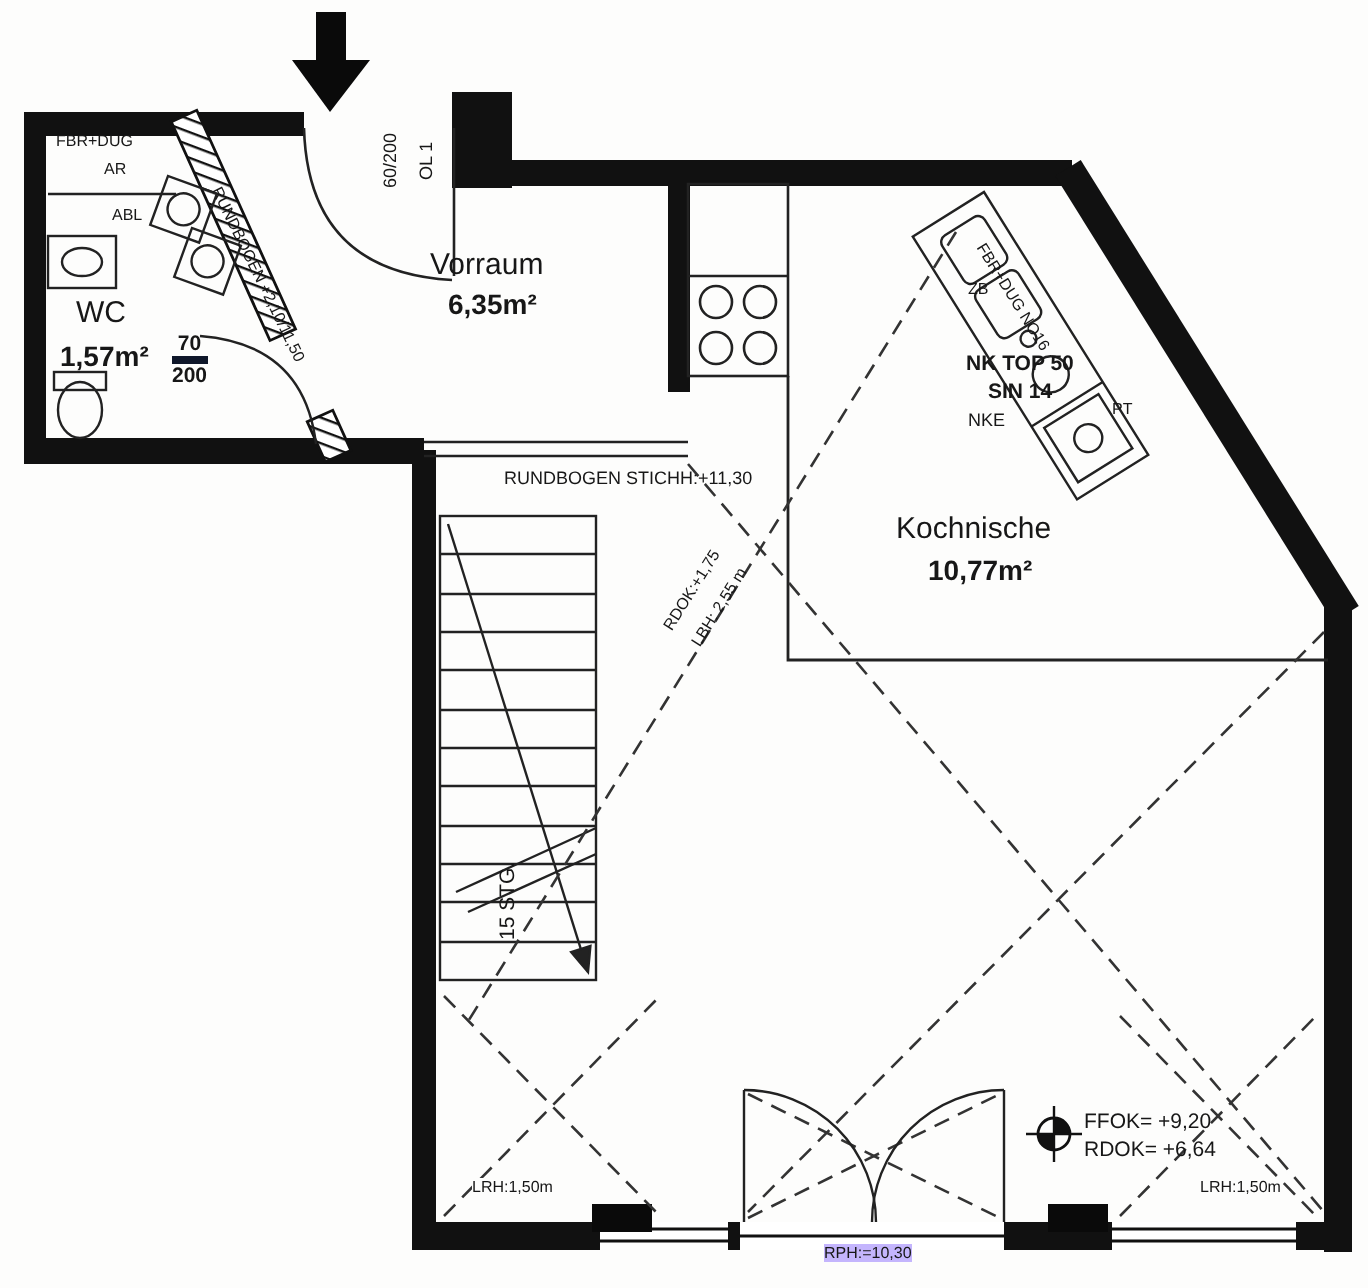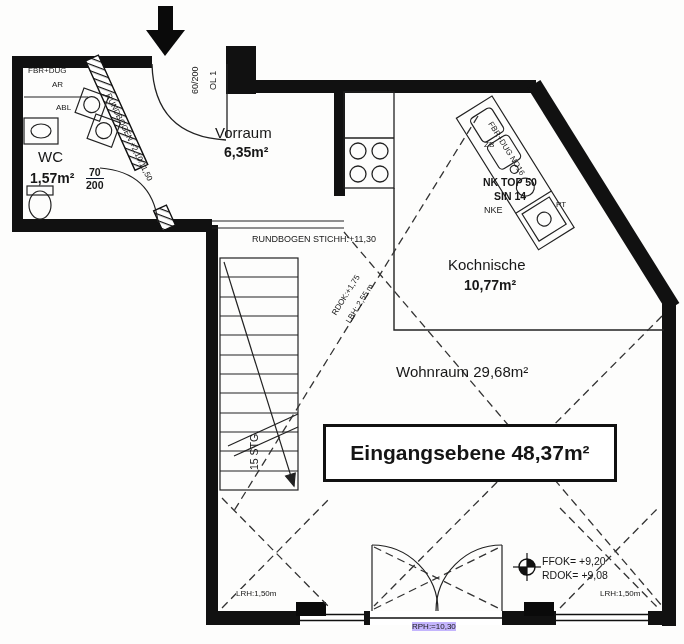--- a/index.html
+++ b/index.html
@@ -8,21 +8,21 @@
   #plan svg{position:absolute;left:0;top:0;}
   .lbl{position:absolute;color:#171717;white-space:nowrap;line-height:1.15;}
   .tiny{font-size:8px;}
   .small{font-size:9px;}
   .med{font-size:10.5px;}
   .med-b{font-size:10.5px;font-weight:bold;}
   .room{font-size:15px;font-weight:normal;}
   .area{font-size:14px;font-weight:bold;}
   .rot{transform-origin:0 0;}
   .frac span{display:block;text-align:center;font-size:10.5px;font-weight:bold;}
-  .frac span:first-child{border-bottom:1px solid #0f172a;padding:0 2px;}
+  .frac span:first-child{border-bottom:4px solid #0f172a;padding:0 2px;}
   #level-box{position:absolute;left:323px;top:424px;width:288px;height:52px;
              background:#ffffff;border:3px solid #111;display:flex;
              align-items:center;justify-content:center;font-size:21px;font-weight:bold;}
 </style>
 </head>
 <body>
 
 <div id="plan">
 
   <svg width="684" height="644" viewBox="0 0 684 644">
@@ -202,28 +202,24 @@
   <div class="lbl med-b" style="left:483px;top:176px;">NK TOP 50</div>
   <div class="lbl med-b" style="left:494px;top:190px;">SIN 14</div>
   <div class="lbl small" style="left:484px;top:205px;">NKE</div>
 
   <div class="lbl room" style="left:448px;top:256px;">Kochnische</div>
   <div class="lbl area" style="left:464px;top:277px;">10,77m²</div>
 
   <div class="lbl tiny rot" style="left:330px;top:312px;transform:rotate(-58deg);">RDOK:+1,75</div>
   <div class="lbl tiny rot" style="left:344px;top:320px;transform:rotate(-58deg);">LBH: 2,55 m</div>
 
-  <div class="lbl room" style="left:396px;top:363px;">Wohnraum 29,68m²</div>
-
-  <div id="level-box">
-    <span>Eingangsebene 48,37m²</span>
-  </div>
+
 
   <div class="lbl med rot" style="left:248px;top:470px;transform:rotate(-90deg);">15 STG.</div>
 
   <div class="lbl med" style="left:542px;top:555px;">FFOK= +9,20</div>
-  <div class="lbl med" style="left:542px;top:569px;">RDOK= +9,08</div>
+  <div class="lbl med" style="left:542px;top:569px;">RDOK= +6,64</div>
 
   <div class="lbl tiny" style="left:236px;top:589px;background:#fdfdfc;">LRH:1,50m</div>
   <div class="lbl tiny" style="left:600px;top:589px;background:#fdfdfc;">LRH:1,50m</div>
   <div class="lbl tiny" style="left:412px;top:622px;background:#c4b5fd;">RPH:=10,30</div>
 
 </div>
 
 </body></html>

